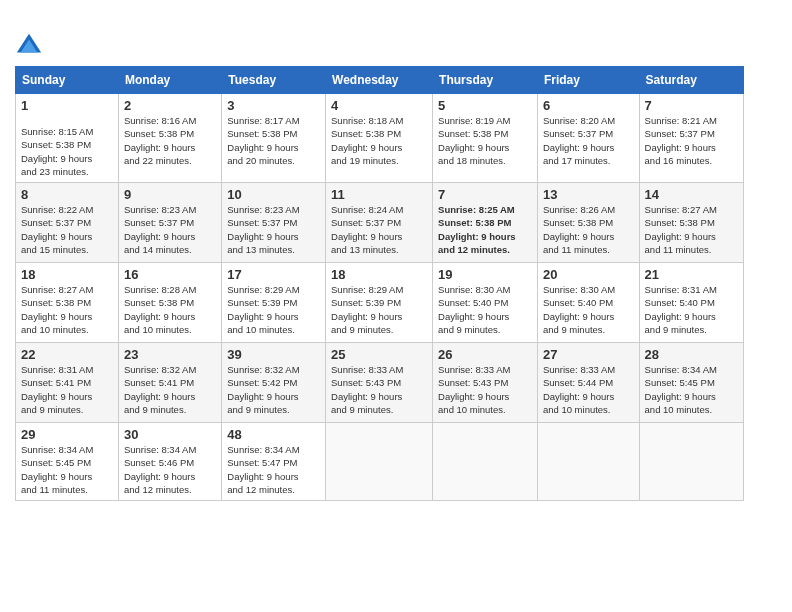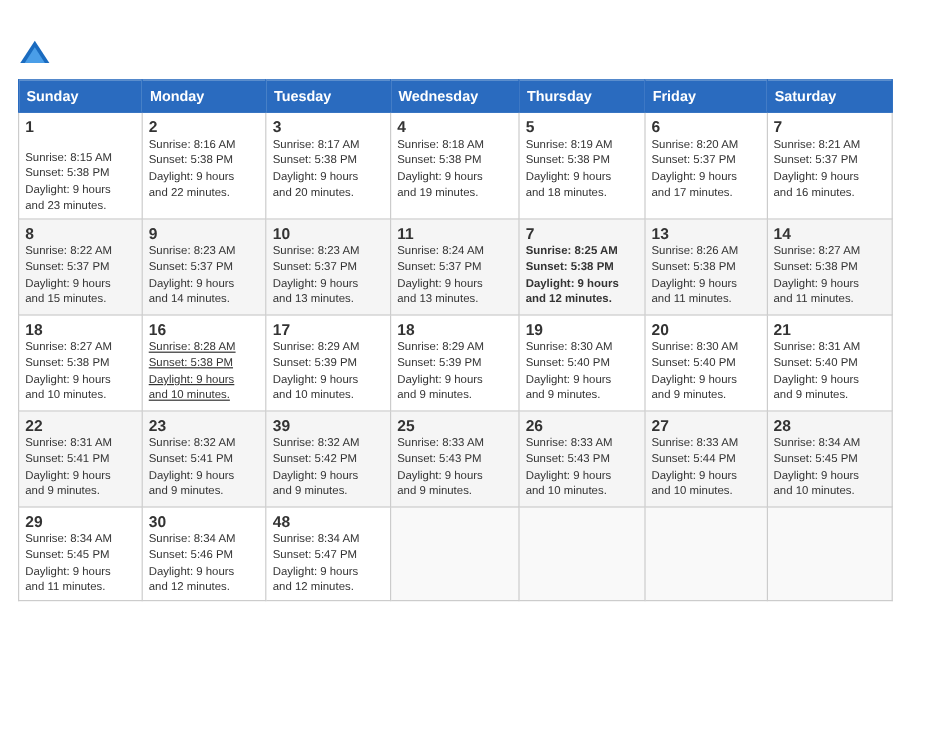--- a/index.html
+++ b/index.html
@@ -234,21 +234,21 @@
         <tr>
           <td>
             <span class="day-number">18</span>
             <div class="day-info" style="white-space: pre-line;">Sunrise: 8:27 AM
 Sunset: 5:38 PM
 Daylight: 9 hours
 and 10 minutes.</div>
           </td>
           <td>
             <span class="day-number">16</span>
-            <div class="day-info" style="white-space: pre-line; text-decoration: underline;">Sunrise: 8:28 AM
+            <div class="day-info" style="white-space: pre-line;">Sunrise: 8:28 AM
 Sunset: 5:38 PM
 Daylight: 9 hours
 and 10 minutes.</div>
           </td>
           <td>
             <span class="day-number">17</span>
             <div class="day-info" style="white-space: pre-line;">Sunrise: 8:29 AM
 Sunset: 5:39 PM
 Daylight: 9 hours
 and 10 minutes.</div>

